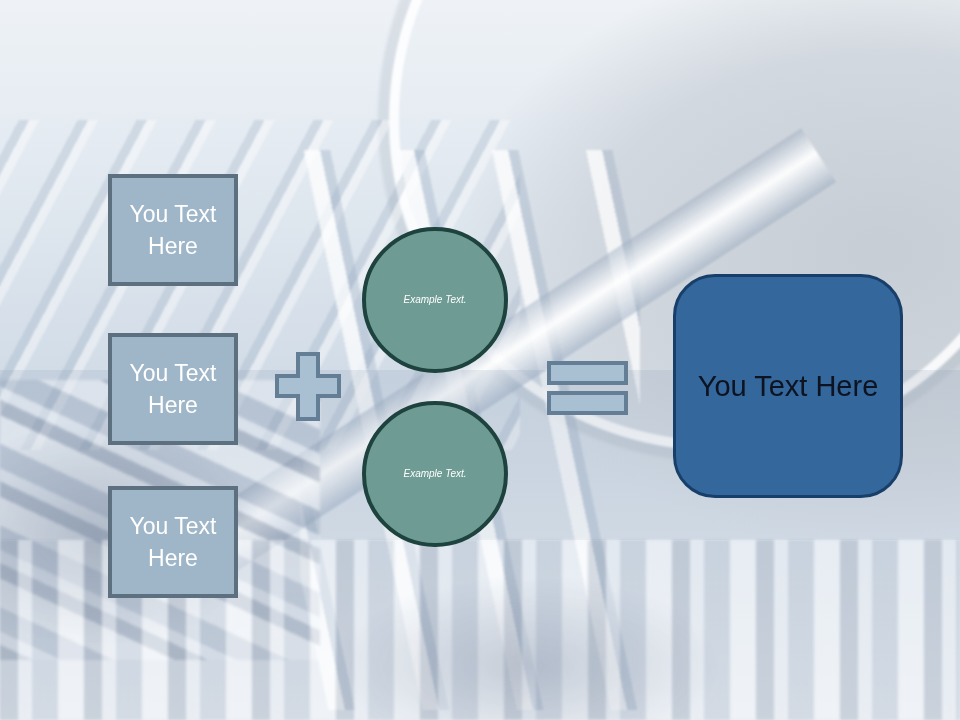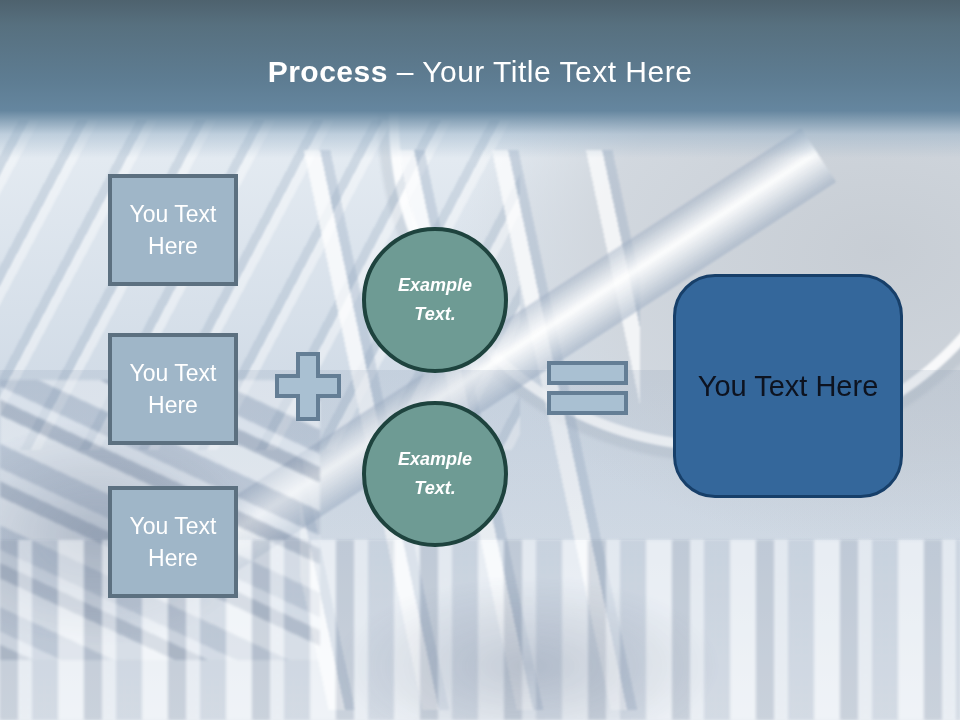--- a/index.html
+++ b/index.html
@@ -55,21 +55,21 @@
   .op{position:absolute;}
   .op svg path,.op svg rect{fill:var(--shape_fill,#a9c0d2);stroke:var(--shape_border,#647e95);stroke-width:4;}
   .op-plus{left:275px;top:352px;}
   .op-eq{left:547px;top:361px;}
   
   .circle{position:absolute;left:362px;width:146px;height:146px;box-sizing:border-box;border-radius:50%;
     background:var(--circle_fill,#6e9b94);border:4px solid var(--circle_border,#1e433e);
     display:flex;align-items:center;justify-content:center;text-align:center;}
   .circle.c1{top:227px;} .circle.c2{top:401px;}
   .circle span{display:block;width:84px;color:var(--circle_text,#ffffff);
-    font-size:18px;font-weight:bold;font-style:italic;line-height:1.6;}
+    font-size:10px;font-weight:normal;font-style:italic;line-height:1.6;}
   
   .result{position:absolute;left:673px;top:274px;width:230px;height:224px;box-sizing:border-box;
     background:var(--result_fill,#34679b);border:3px solid var(--result_border,#173f69);border-radius:42px;
     display:flex;align-items:center;justify-content:center;text-align:center;
     color:var(--result_text,#0d1320);font-size:29px;}
 </style>
 </head>
 <body>
 
 <div class="slide">
@@ -77,23 +77,20 @@
   <div class="bg">
     <div class="bg-tank-rim"></div>
     <div class="bg-streaks-left"></div>
     <div class="bg-pipes-center"></div>
     <div class="bg-diag-pipe"></div>
     <div class="bg-midband"></div>
     <div class="bg-machinery-left"></div>
     <div class="bg-machinery-bottom"></div>
   </div>
 
-  <div class="header">
-    <div class="title"><span class="kw">Process</span><span> – Your Title Text Here</span></div>
-  </div>
 
   <div class="ybox b1">
     <span>You Text Here</span>
   </div>
   <div class="ybox b2">
     <span>You Text Here</span>
   </div>
   <div class="ybox b3">
     <span>You Text Here</span>
   </div>

